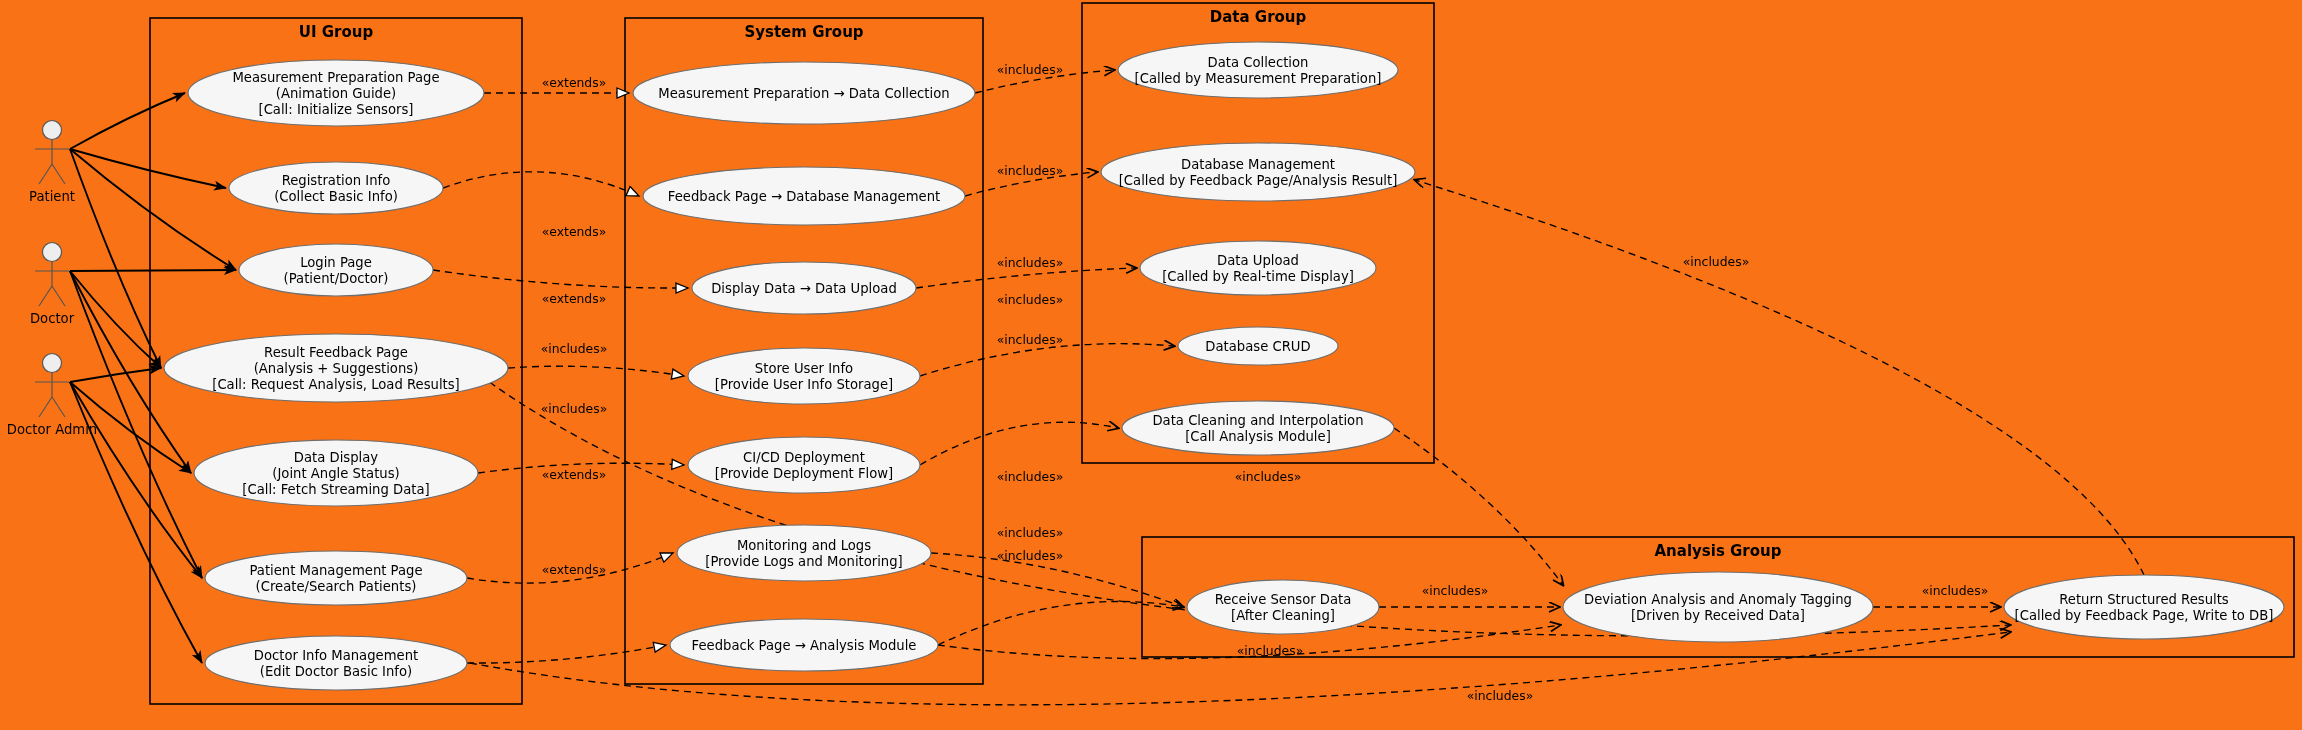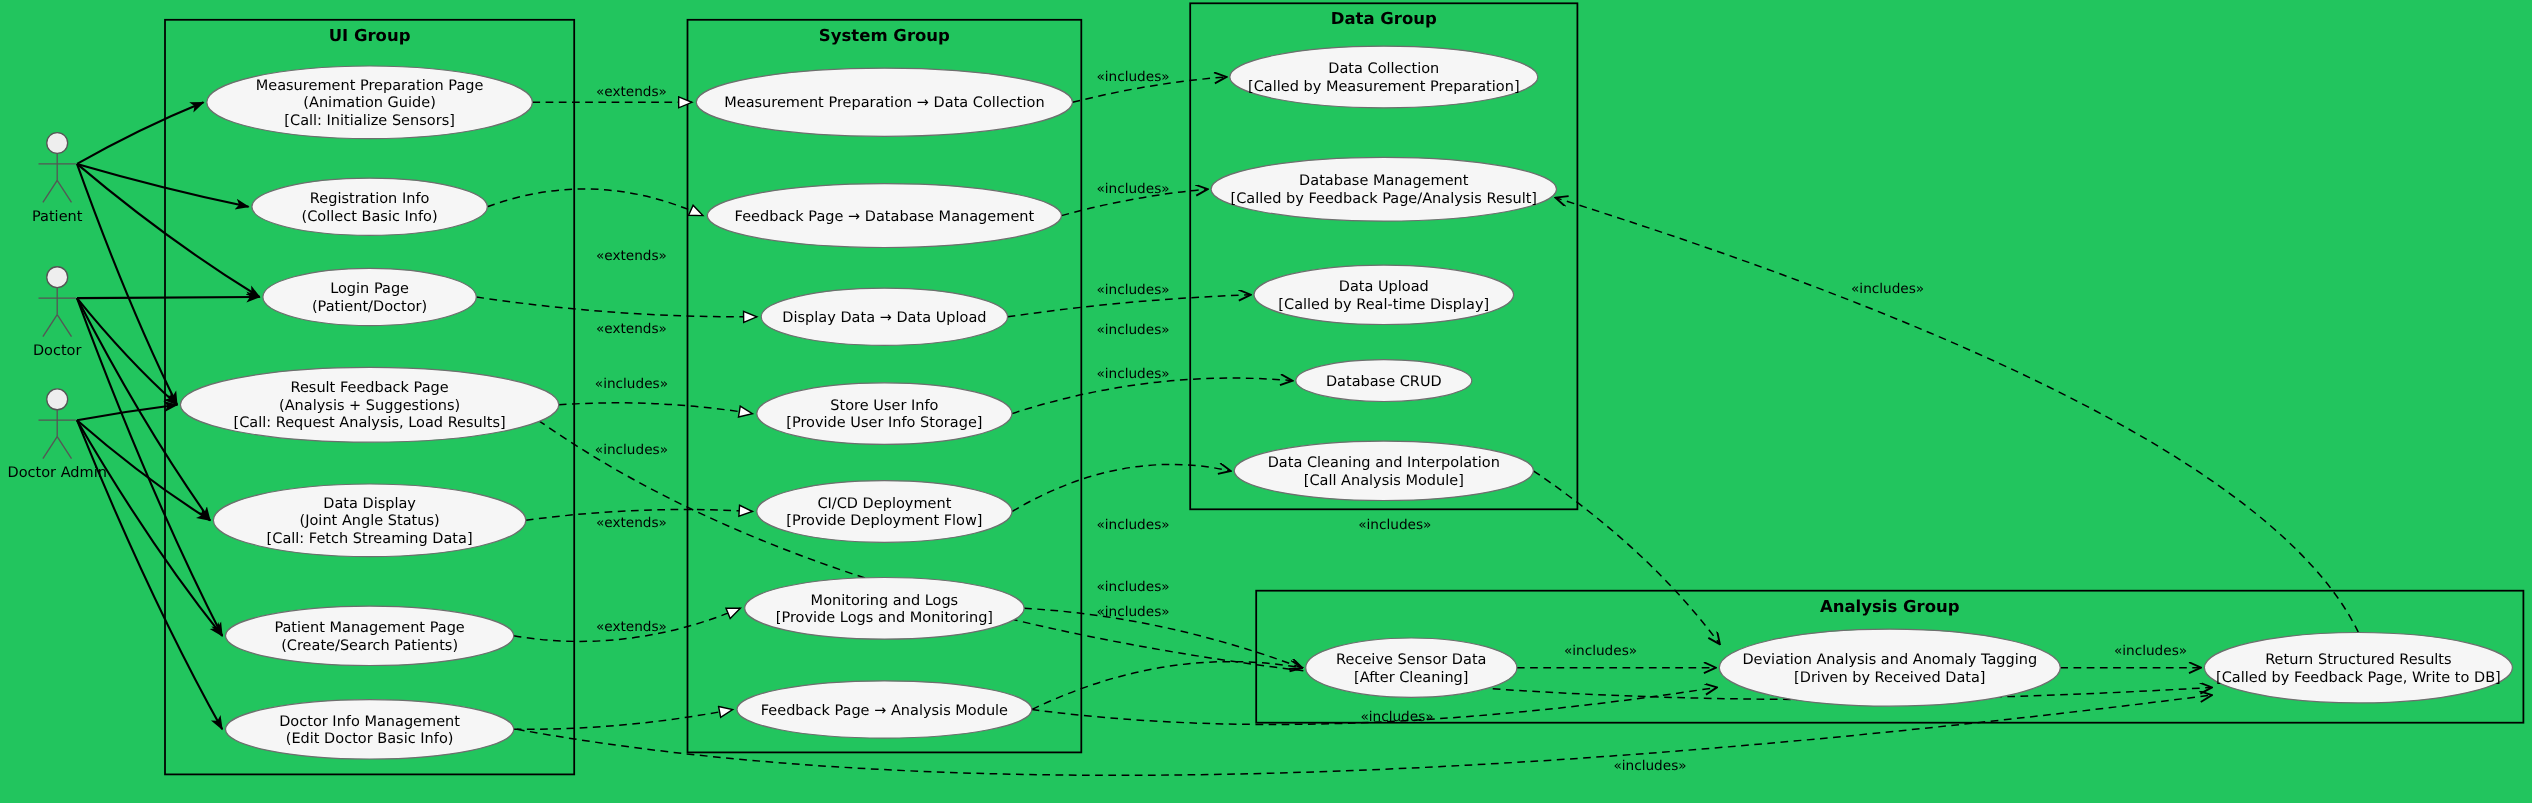--- a/index.html
+++ b/index.html
@@ -1,17 +1,17 @@
 <!DOCTYPE html>
 <html><head>
 <meta charset="utf-8">
 <style>
   html,body{margin:0;padding:0;background:#ffffff;}
   body{font-family:"DejaVu Sans","Liberation Sans",sans-serif;}
-  #stage{position:relative;width:2302px;height:730px;background:#22c55e;overflow:hidden;}
+  #stage{position:relative;width:2302px;height:730px;background:#f97316;overflow:hidden;}
   svg.layer{position:absolute;left:0;top:0;width:2302px;height:730px;}
   .pkg-rect{fill:none;stroke:#000000;stroke-width:1.6;}
   .pkg-title{font-size:15px;font-weight:bold;fill:#000000;text-anchor:middle;
              font-family:"DejaVu Sans","Liberation Sans",sans-serif;}
   .uc-ell{fill:#f6f6f6;stroke:#6e6e6e;stroke-width:1.1;}
   .uc-text{font-size:13.2px;fill:#000000;text-anchor:middle;
            font-family:"DejaVu Sans","Liberation Sans",sans-serif;}
   .actor-line{stroke:#555555;stroke-width:1.2;fill:none;}
   .actor-head{fill:#eeeeee;stroke:#555555;stroke-width:1.2;}
   .actor-label{font-size:13.2px;fill:#000000;text-anchor:middle;

